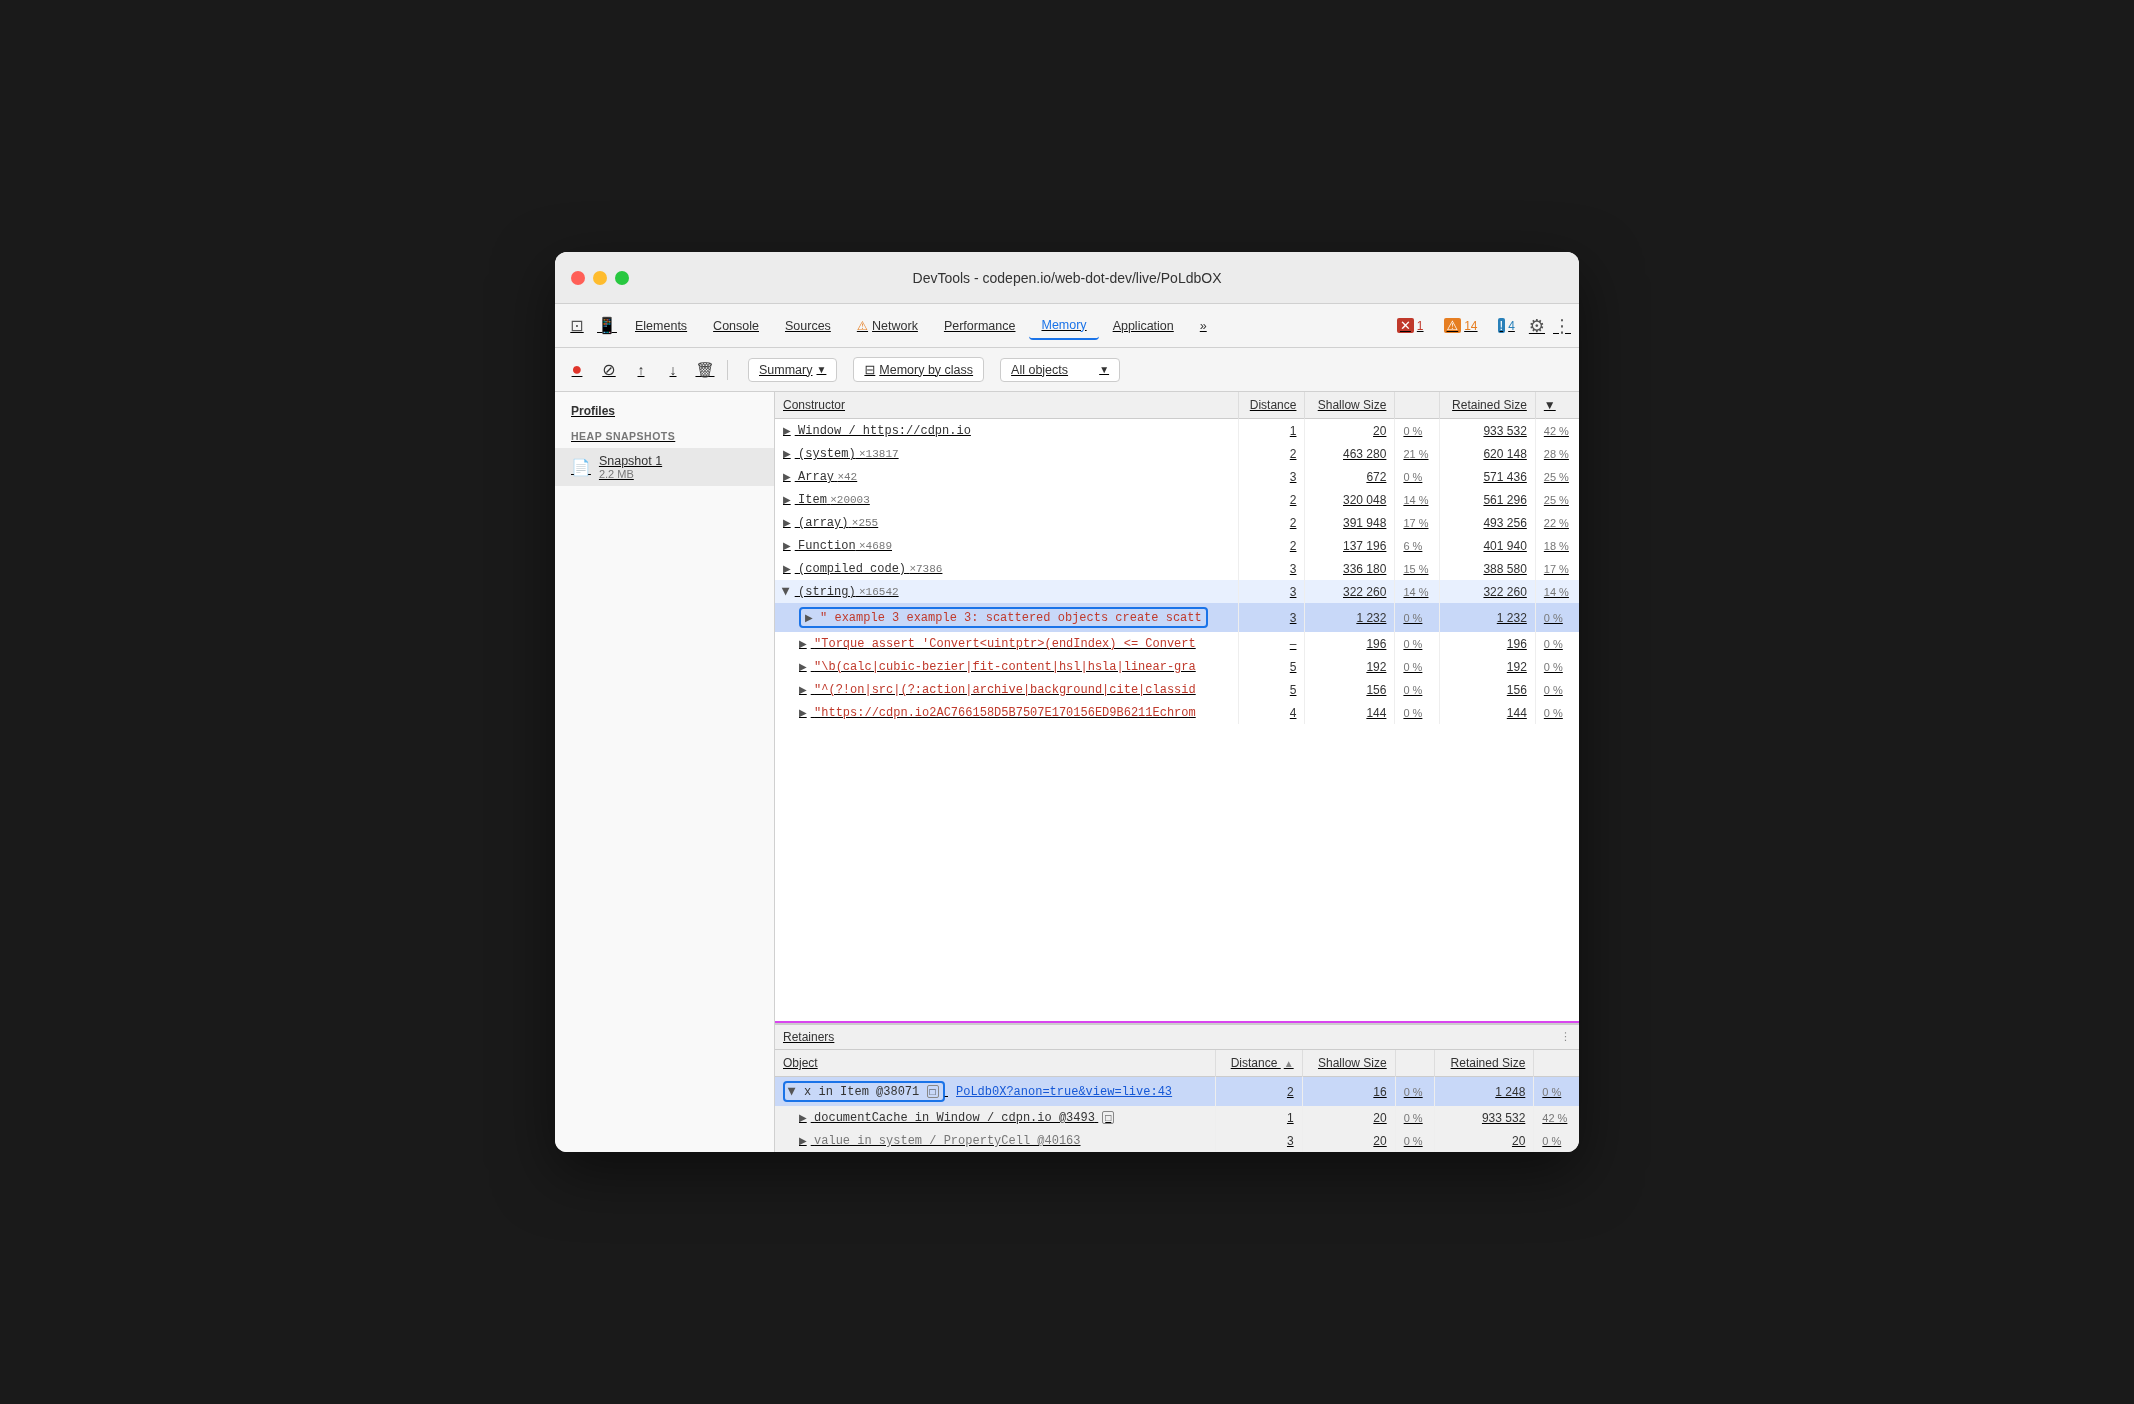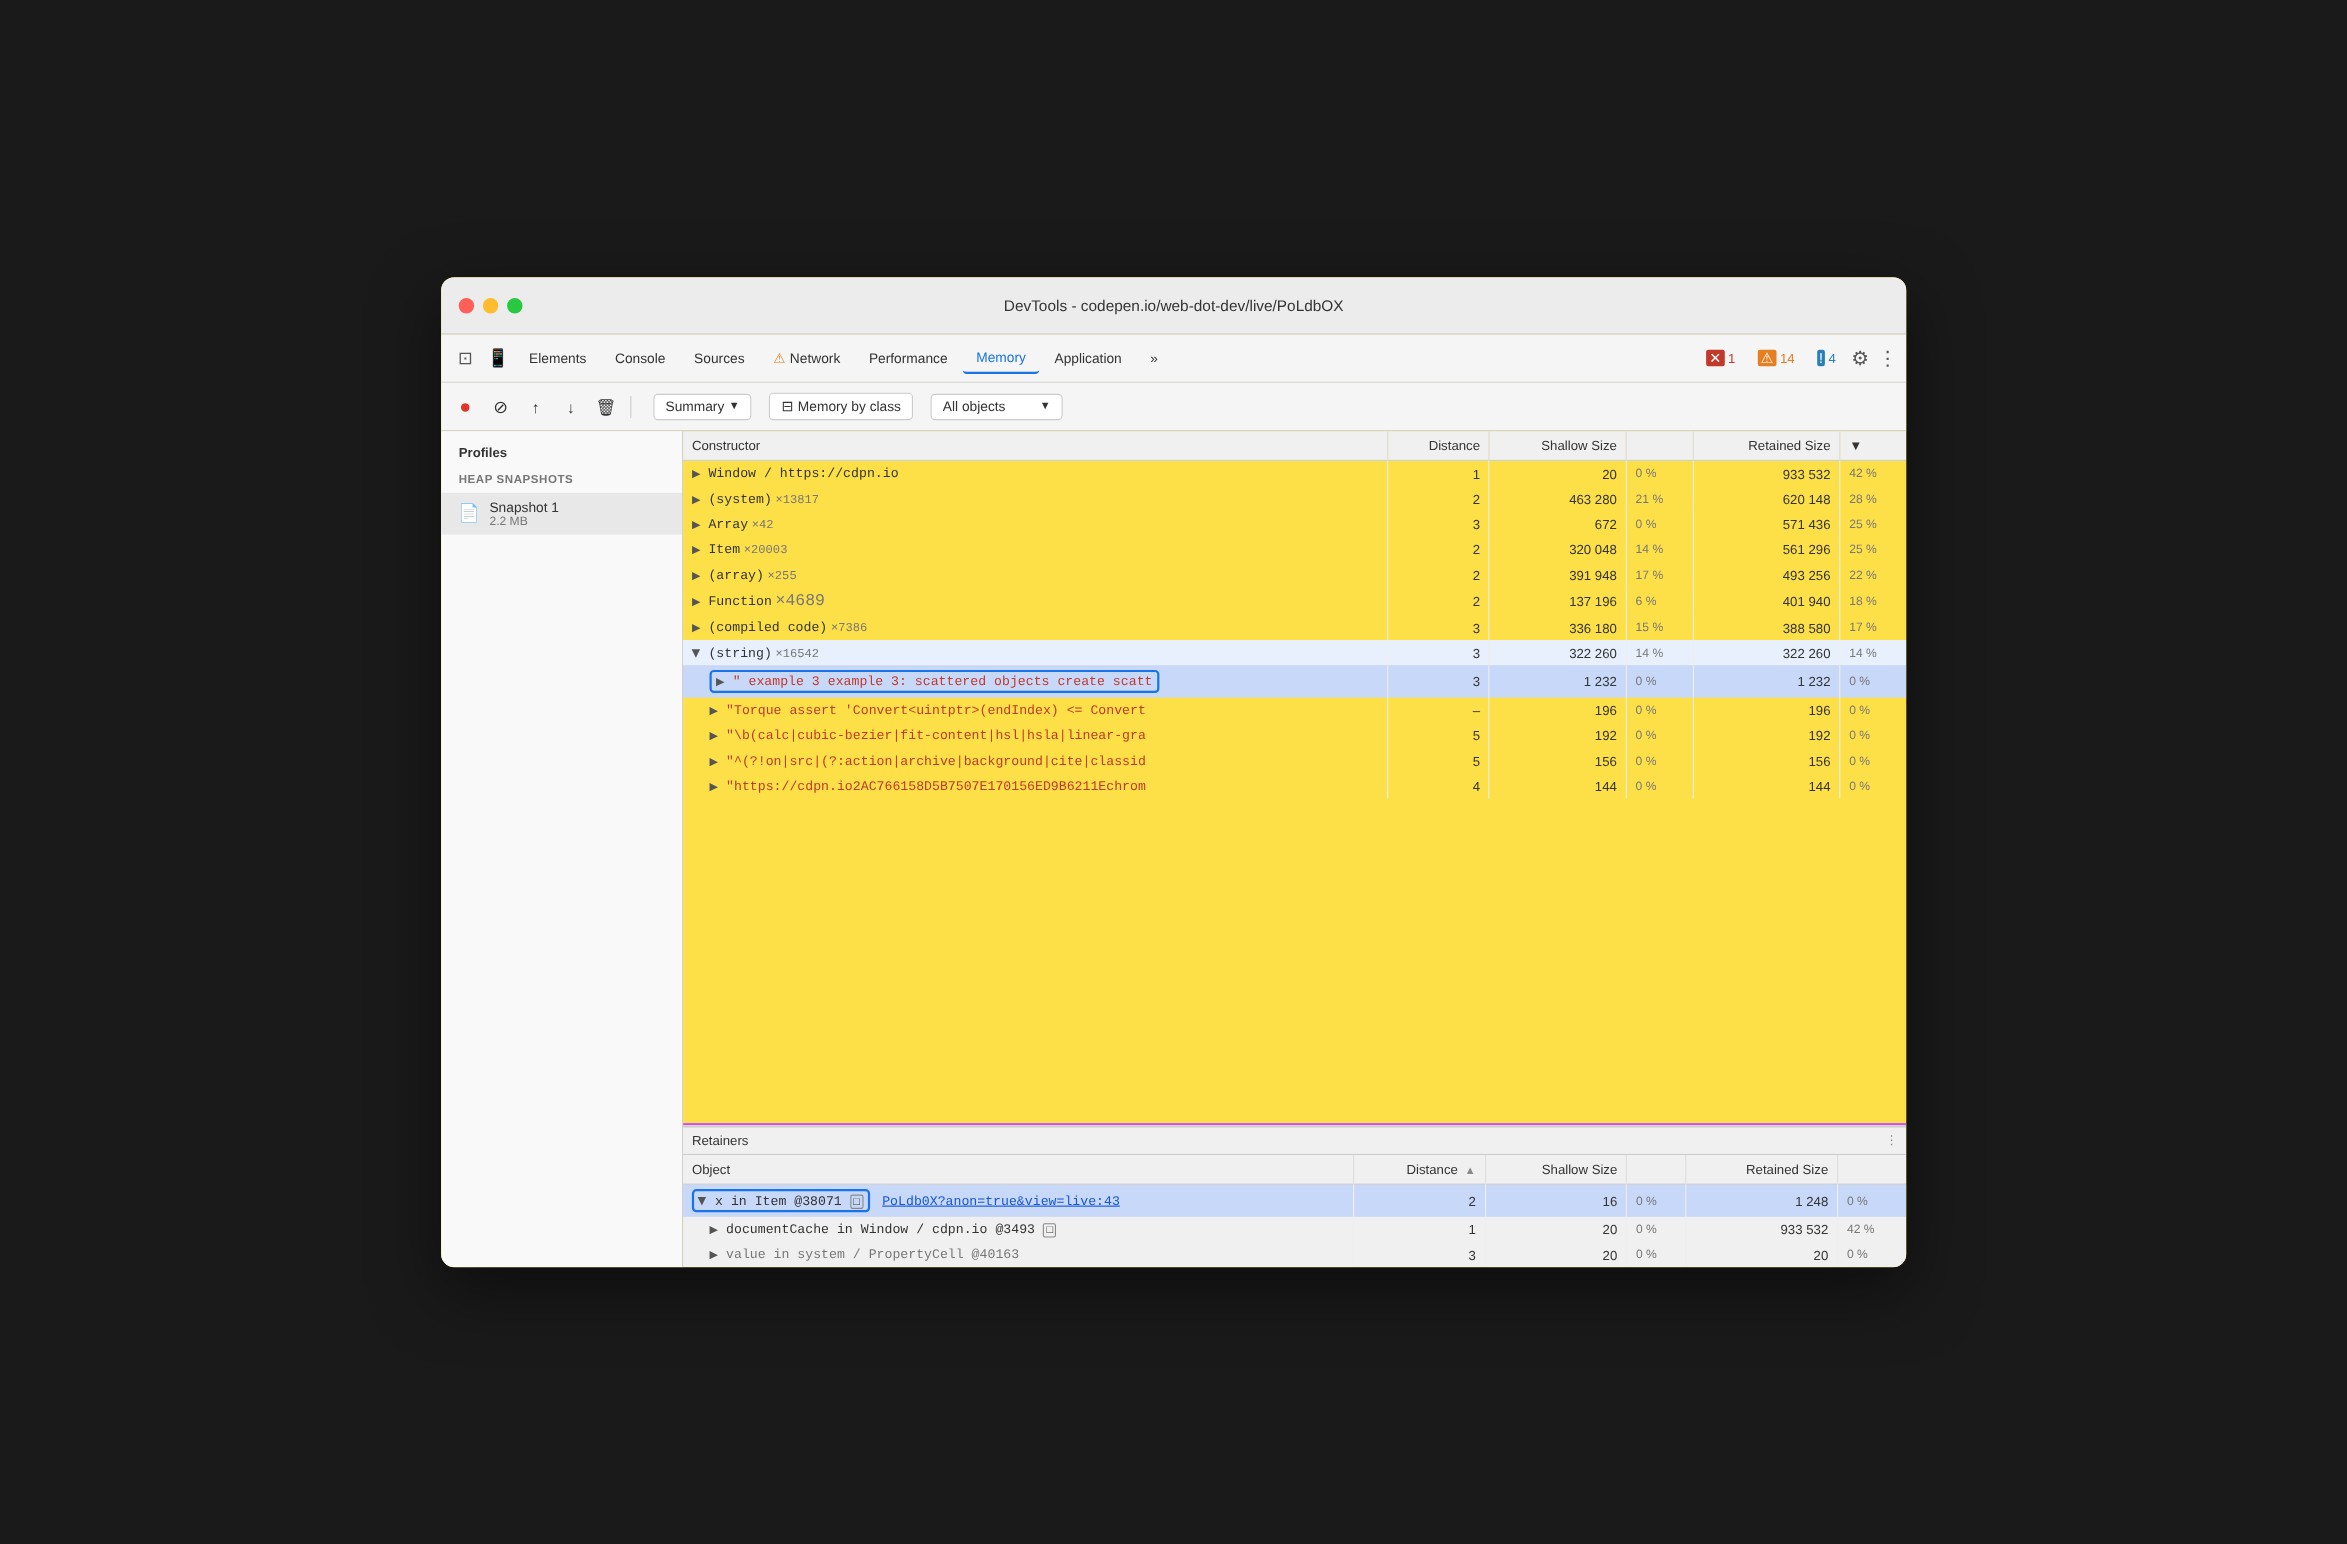--- a/index.html
+++ b/index.html
@@ -5,25 +5,26 @@
     * { box-sizing: border-box; margin: 0; padding: 0; }
     body {
       background: #1a1a1a;
       display: flex;
       justify-content: center;
       align-items: center;
       min-height: 100vh;
       font-family: -apple-system, BlinkMacSystemFont, 'Helvetica Neue', Arial, sans-serif;
     }
     .window {
-      width: 1332px;
-      background: #fde047;
+      width: 1024px;
+      background: #ffffff;
       border-radius: 12px;
       overflow: hidden;
       box-shadow: 0 20px 60px rgba(0,0,0,0.5);
+      text-decoration: underline;
     }
     
     .title-bar {
       background: #ececec;
       height: 52px;
       display: flex;
       align-items: center;
       padding: 0 16px;
       border-bottom: 1px solid #d0d0d0;
       position: relative;
@@ -445,21 +446,21 @@
               <td class="right">391 948</td>
               <td class="percent">17 %</td>
               <td class="right">493 256</td>
               <td class="percent">22 %</td>
             </tr>
 
             <tr>
               <td>
                 <span class="expand-arrow">▶</span>
                 <span class="mono">Function</span>
-                <span class="mono" style="color:#777;font-size:15px"> ×4689</span>
+                <span class="mono" style="color:#777;font-size:11px"> ×4689</span>
               </td>
               <td class="right">2</td>
               <td class="right">137 196</td>
               <td class="percent">6 %</td>
               <td class="right">401 940</td>
               <td class="percent">18 %</td>
             </tr>
 
             <tr>
               <td>

